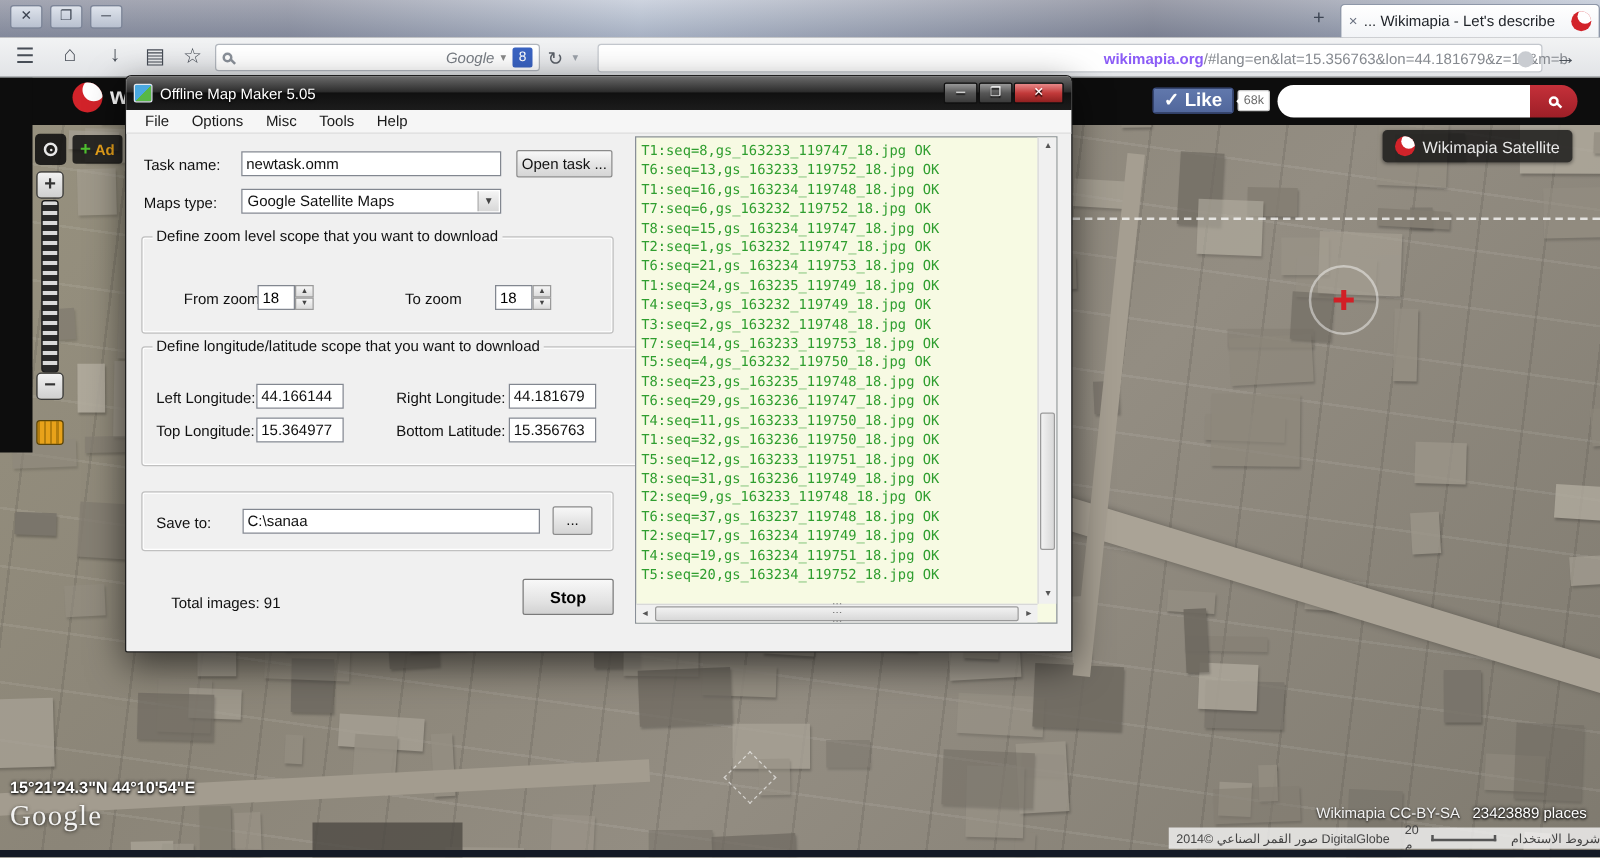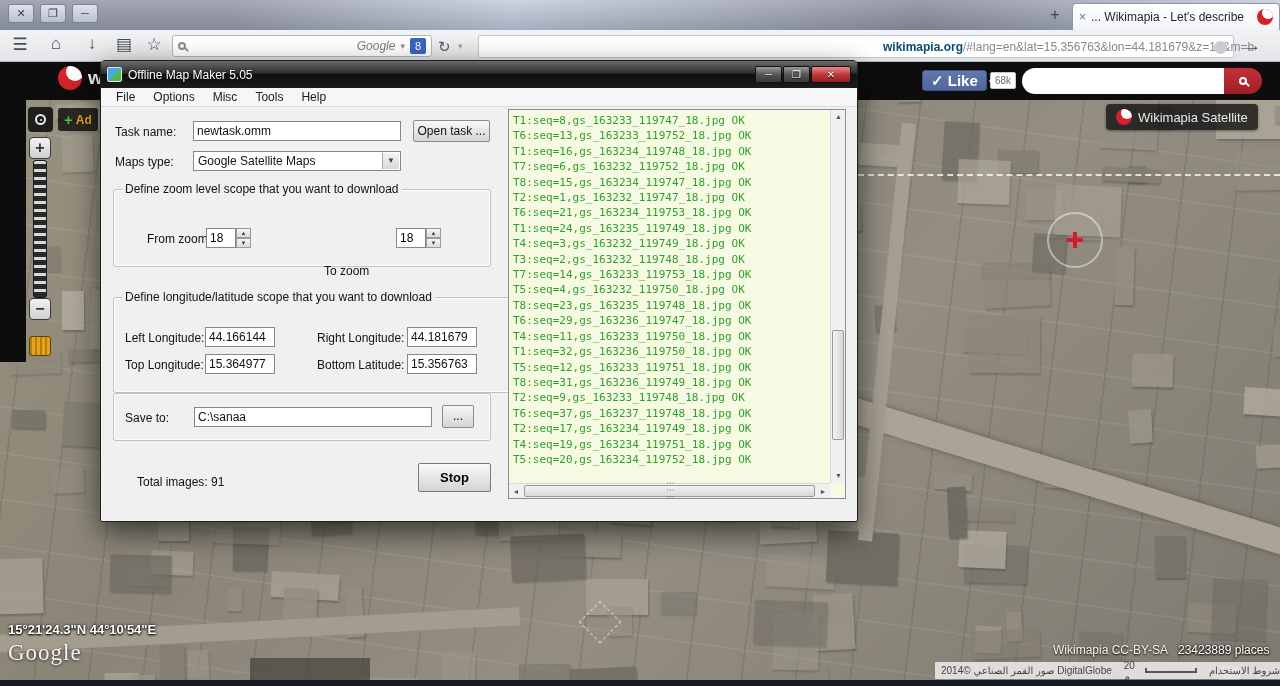--- a/index.html
+++ b/index.html
@@ -32,21 +32,21 @@
   .mag{width:8px;height:8px;border:2px solid #8a9099;border-radius:50%;position:relative;flex:none;}
   .mag::after{content:'';position:absolute;width:6px;height:2px;background:#8a9099;right:-5px;bottom:-2px;transform:rotate(45deg);}
   .sb-spacer{flex:1;}
   .sb-engine{font-size:12px;color:#787d84;font-style:italic;}
   .sb-caret{font-size:9px;color:#888;}
   .gplus{width:16px;height:16px;background:#3a63c2;border-radius:2px;color:#fff;font-size:11px;line-height:16px;text-align:center;}
   .reload{position:absolute;left:438px;top:8px;font-size:15px;color:#5a6068;}
   .reload-caret{position:absolute;left:458px;top:11px;font-size:9px;color:#9aa0a8;}
   .urlbar{position:absolute;left:478px;top:5px;width:756px;height:23px;background:#fff;border:1px solid #c3c7cd;border-radius:3px;}
   .url-text{position:absolute;left:404px;top:4px;font-size:12px;white-space:nowrap;}
-  .url-domain{color:#0c4a6e;font-weight:bold;}
+  .url-domain{color:#8b5cf6;font-weight:bold;}
   .url-rest{color:#85898f;}
   .url-badge{position:absolute;right:6px;top:5px;width:13px;height:13px;border-radius:50%;background:#c9ccd1;color:#fff;font-size:9px;line-height:13px;text-align:center;}
   .go-btn{position:absolute;left:1244px;top:6px;font-size:17px;color:#4a5058;font-weight:bold;}
 
   
   .site-header{position:absolute;left:0;top:62px;width:1280px;height:38px;background:#0d0d0d;}
   .site-logo{position:absolute;left:58px;top:66px;display:flex;align-items:center;gap:6px;z-index:1;}
   .moon.m24{width:24px;height:24px;} .moon.m24::after{width:18px;height:18px;left:8px;top:-3px;}
   .logo-text{color:#fff;font-weight:bold;font-size:19px;letter-spacing:.5px;}
   .left-rail{position:absolute;left:0;top:62px;width:26px;height:300px;background:#0d0d0d;}
@@ -460,31 +460,31 @@
     <div class="groupbox" style="left:12px;top:128px;width:378px;height:78px;">
       <span class="grouptitle">Define zoom level scope that you want to download</span>
       <div class="lbl" style="left:33px;top:42px;">From zoom</div>
       <div class="spin" style="left:92px;top:38px;">
         <input class="spin-edit" value="18" style="">
         <span class="spin-btns">
           <span class="spin-b">▲</span>
           <span class="spin-b">▼</span>
         </span>
       </div>
-      <div class="lbl" style="left:210px;top:42px;margin-top:32px;">To zoom</div>
+      <div class="lbl" style="left:210px;top:42px;">To zoom</div>
       <div class="spin" style="left:282px;top:38px;">
         <input class="spin-edit" value="18" style="">
         <span class="spin-btns">
           <span class="spin-b">▲</span>
           <span class="spin-b">▼</span>
         </span>
       </div>
     </div>
 
-    <div class="groupbox" style="left:12px;top:236px;width:420px;height:96px;">
+    <div class="groupbox" style="left:12px;top:216px;width:420px;height:96px;">
       <span class="grouptitle">Define longitude/latitude scope that you want to download</span>
       <div class="lbl" style="left:11px;top:33px;">Left Longitude:</div>
       <input class="tb" style="left: 91px; top: 29px; width: 70px;" value="44.166144">
       <div class="lbl" style="left:203px;top:33px;">Right Longitude:</div>
       <input class="tb" style="left: 293px; top: 29px; width: 70px;" value="44.181679">
       <div class="lbl" style="left:11px;top:60px;">Top Longitude:</div>
       <input class="tb" style="left: 91px; top: 56px; width: 70px;" value="15.364977">
       <div class="lbl" style="left:203px;top:60px;">Bottom Latitude:</div>
       <input class="tb" style="left: 293px; top: 56px; width: 70px;" value="15.356763">
     </div>

